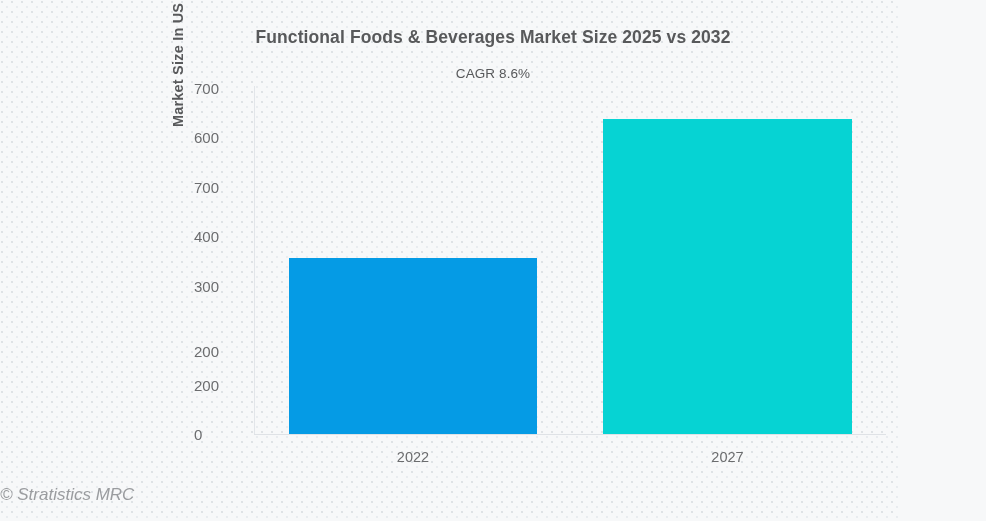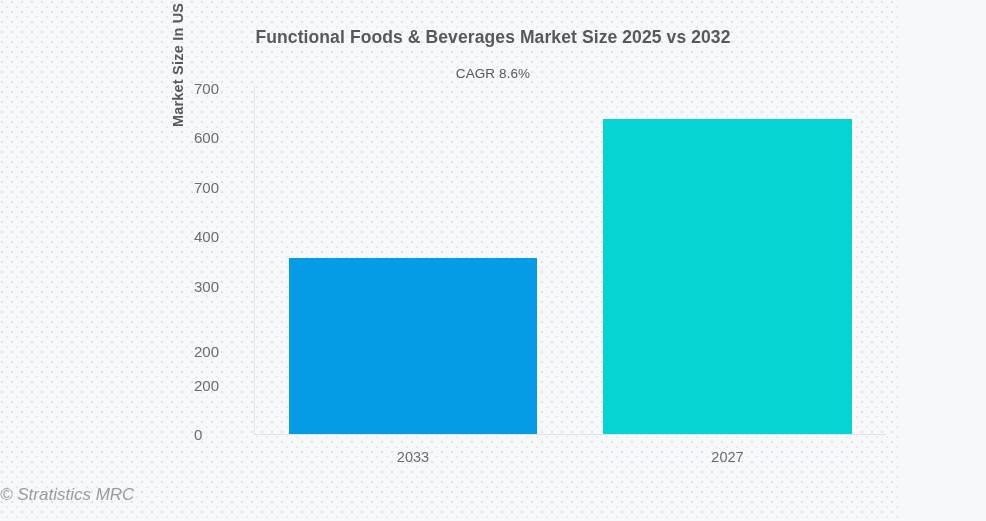--- a/index.html
+++ b/index.html
@@ -175,19 +175,19 @@
 
   <div class="axis-line-y"></div>
   <div class="axis-line-x"></div>
 
   <div class="plot-area" id="plot-area">
       <div class="bar" style="left: 34px; width: 248px; height: 175.966px; background: rgb(5, 155, 229);"></div>
       <div class="bar" style="left: 348px; width: 249px; height: 314.86px; background: rgb(6, 211, 211);"></div>
     </div>
 
   <div class="x-ticks-row" id="x-ticks">
-      <div class="x-tick" style="left: 158px;">2033</div>
+      <div class="x-tick" style="left: 158px;">2022</div>
       <div class="x-tick" style="left: 472.5px;">2027</div>
     </div>
 
   <div class="watermark">© Stratistics MRC</div>
 
 </div>
 
 </body></html>

